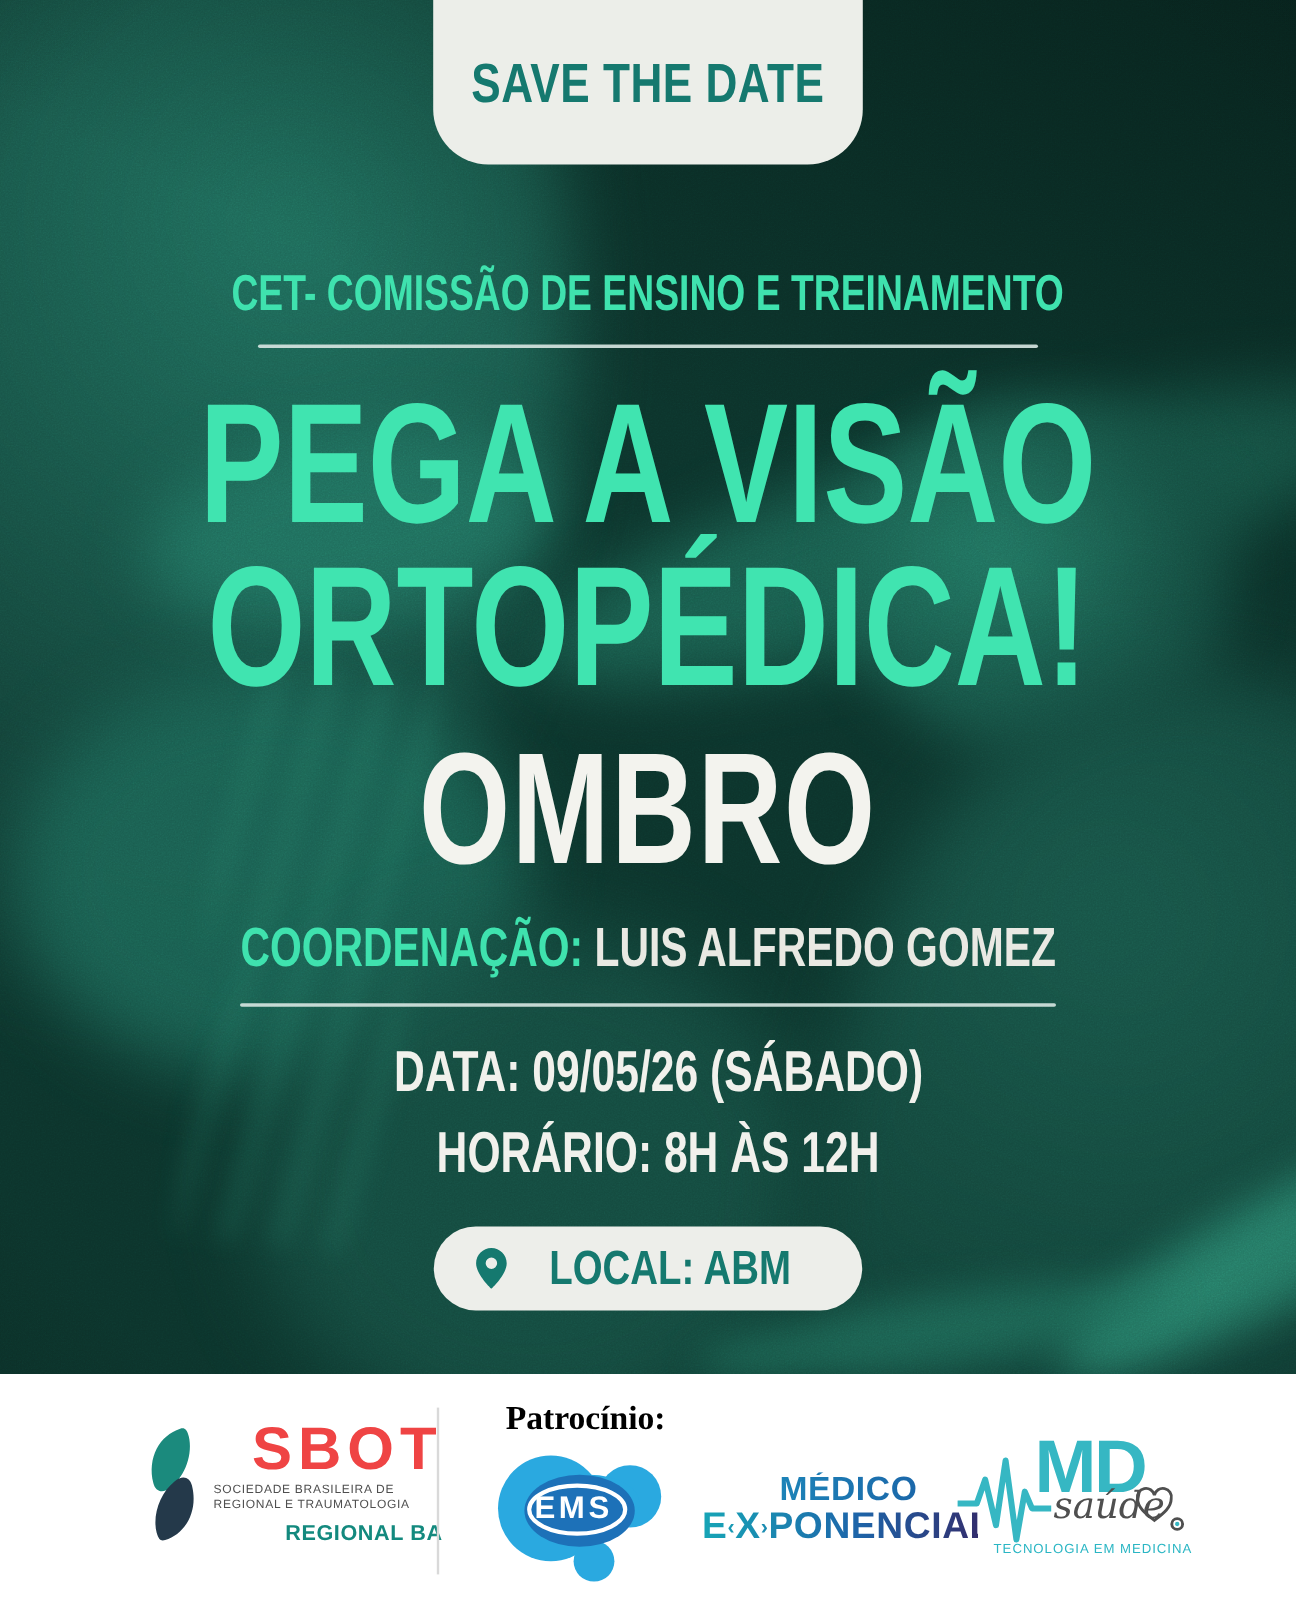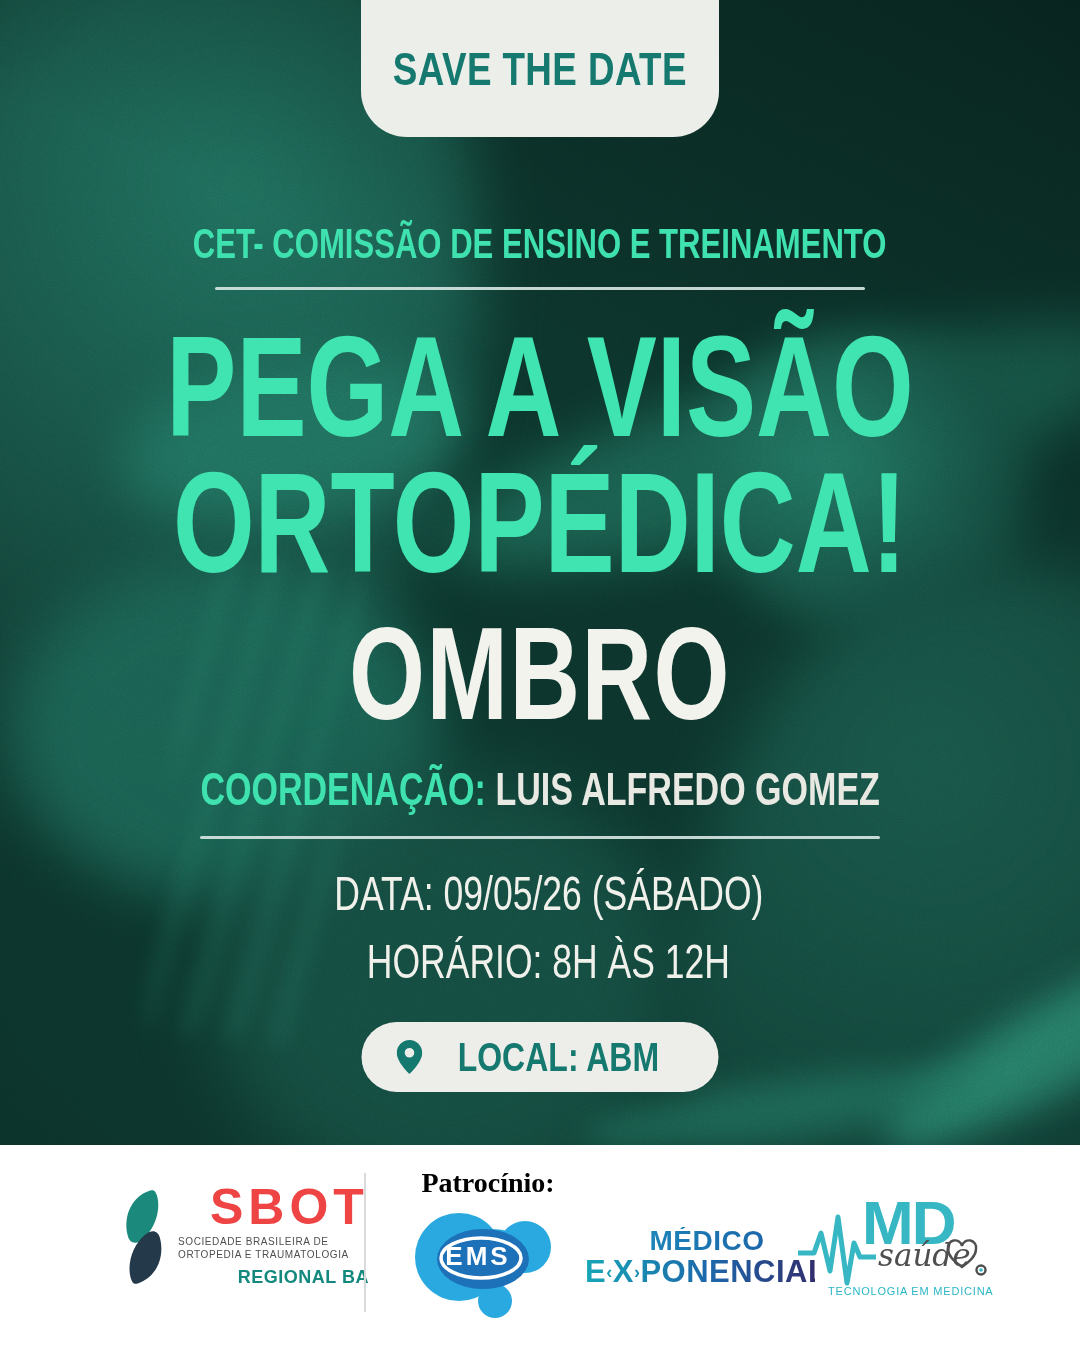--- a/index.html
+++ b/index.html
@@ -57,21 +57,21 @@
   .divider{position:absolute;left:50%;transform:translateX(-50%);height:3px;
     background:#d5e4e0;opacity:.92;z-index:2;border-radius:2px;}
   .d1{top:287px;width:650px;}
   .d2{top:836px;width:680px;}
   .big{font-weight:700;line-height:1;color:#40e4b0;}
   .t1{top:316px;font-size:142px;}
   .t2{top:452px;font-size:142px;}
   .ombro{top:598px;font-size:132px;font-weight:700;color:#f3f3ee;letter-spacing:2px;}
   .coord{top:762px;font-size:46px;font-weight:700;}
   .coord .lab{color:#3fe2ae;} .coord .nam{color:#e9e9e3;}
-  .dline{font-size:48px;font-weight:400;color:#f1f1ec;padding-left:17px;}
+  .dline{font-size:48px;font-weight:700;color:#f1f1ec;padding-left:17px;}
   .date{top:866px;} .time{top:934px;}
   .pill{position:absolute;left:50%;top:1022px;transform:translateX(-50%);
     width:357px;height:70px;border-radius:35px;background:#edeeea;
     display:flex;align-items:center;justify-content:center;gap:10px;z-index:2;}
   .pill-text{font-size:40px;font-weight:700;color:#15796f;}
   
   .footer{position:absolute;left:0;right:0;bottom:0;height:205px;background:#ffffff;z-index:3;}
   .sbot{position:absolute;left:118px;top:40px;display:flex;align-items:flex-start;gap:10px;}
   .sbot-col{display:flex;flex-direction:column;}
   .sbot-name{font-size:50px;font-weight:700;color:#ef4444;letter-spacing:5px;line-height:.9;margin-left:32px;}
@@ -168,21 +168,21 @@
   <div class="footer">
 
     <div class="sbot">
       <svg width="50" height="104" viewBox="0 0 56 110">
         <path fill="#1b8a7d" d="M36,3 C17,9 5,30 11,54 C13,62 20,64 27,58 C41,47 48,26 44,10 C42,3 40,2 36,3 Z"></path>
         <path fill="#24394a" d="M22,107 C41,101 53,80 47,56 C45,48 38,46 31,52 C17,63 10,84 14,100 C16,107 18,108 22,107 Z"></path>
       </svg>
       <div class="sbot-col">
         <span class="sbot-name">SBOT</span>
         <span class="sbot-cap">SOCIEDADE BRASILEIRA DE</span>
-        <span class="sbot-cap" style="margin-top:0">ORTOPEDIA E TRAUMATOLOGIA</span>
+        <span class="sbot-cap" style="margin-top:0">REGIONAL E TRAUMATOLOGIA</span>
         <span class="sbot-reg">REGIONAL BA</span>
       </div>
     </div>
 
     <div class="vdiv"></div>
 
     <div class="patro">Patrocínio:</div>
 
     <div class="ems">
       <svg width="162" height="122" viewBox="0 0 162 122">

